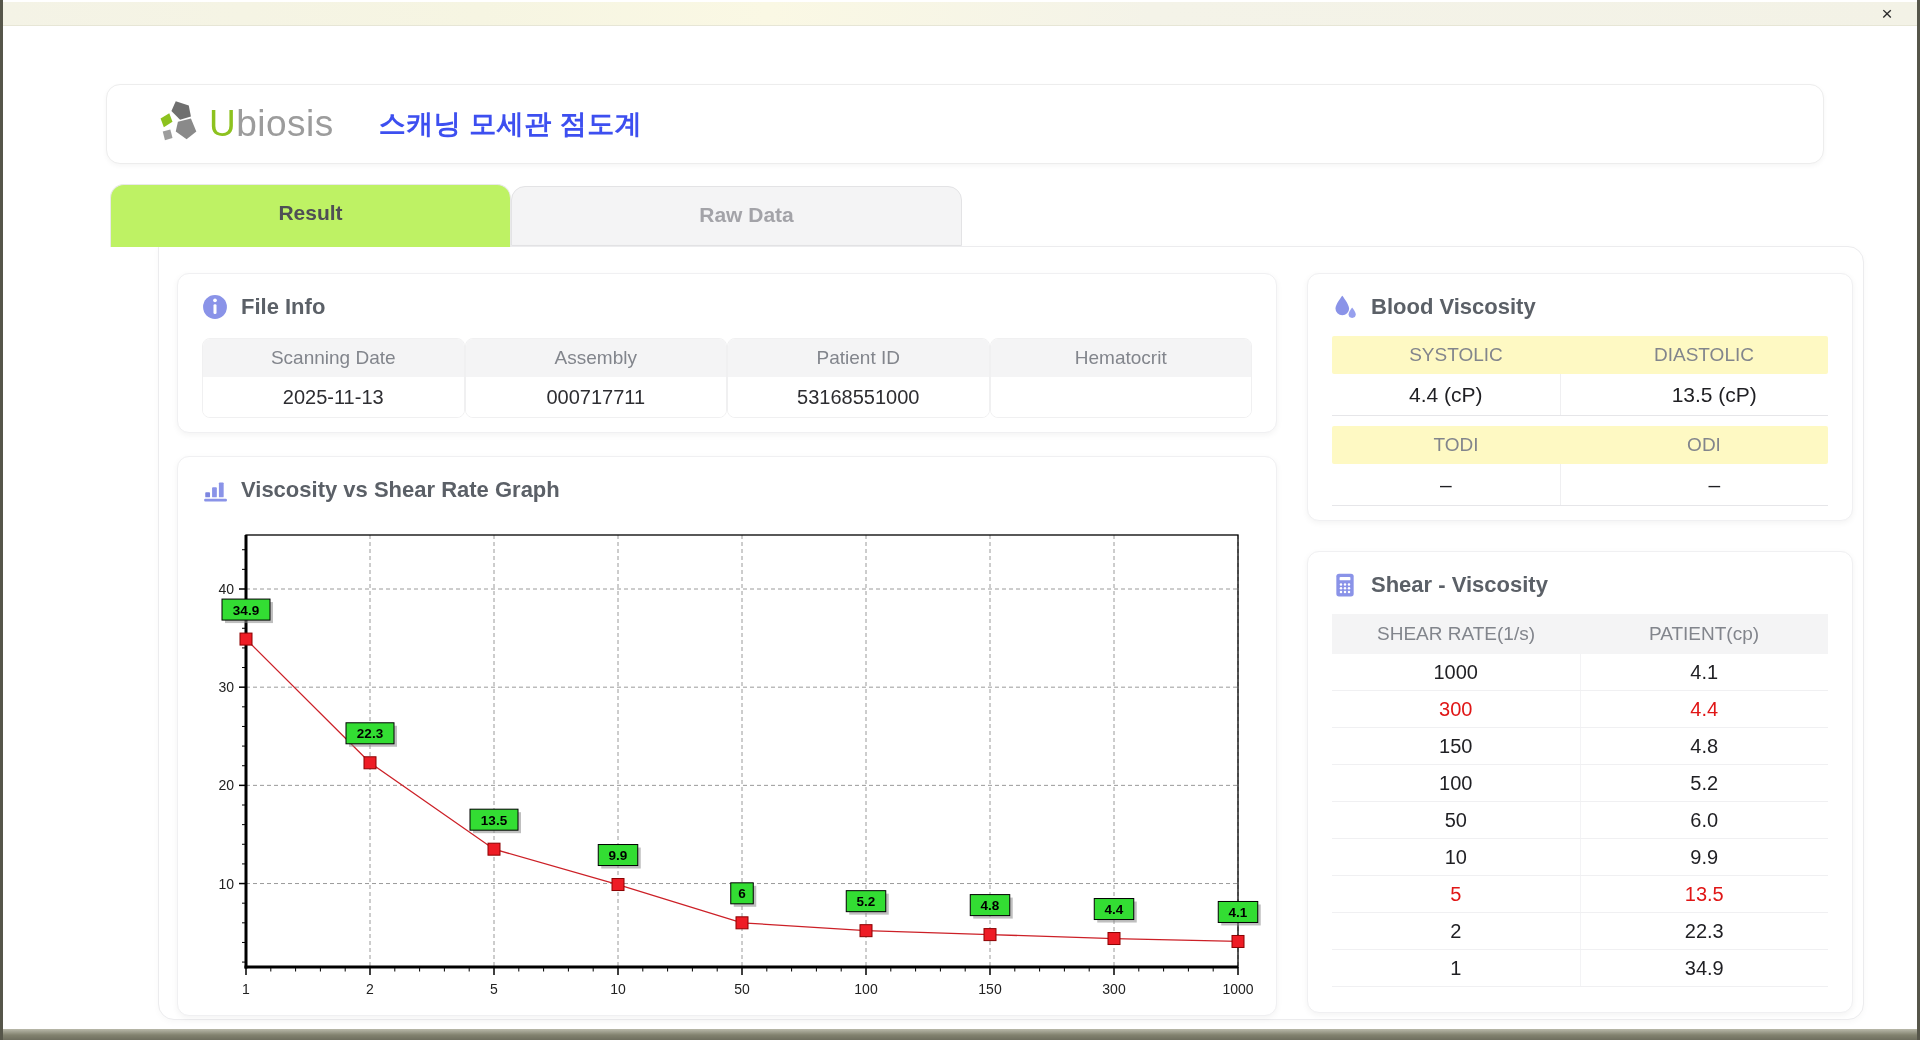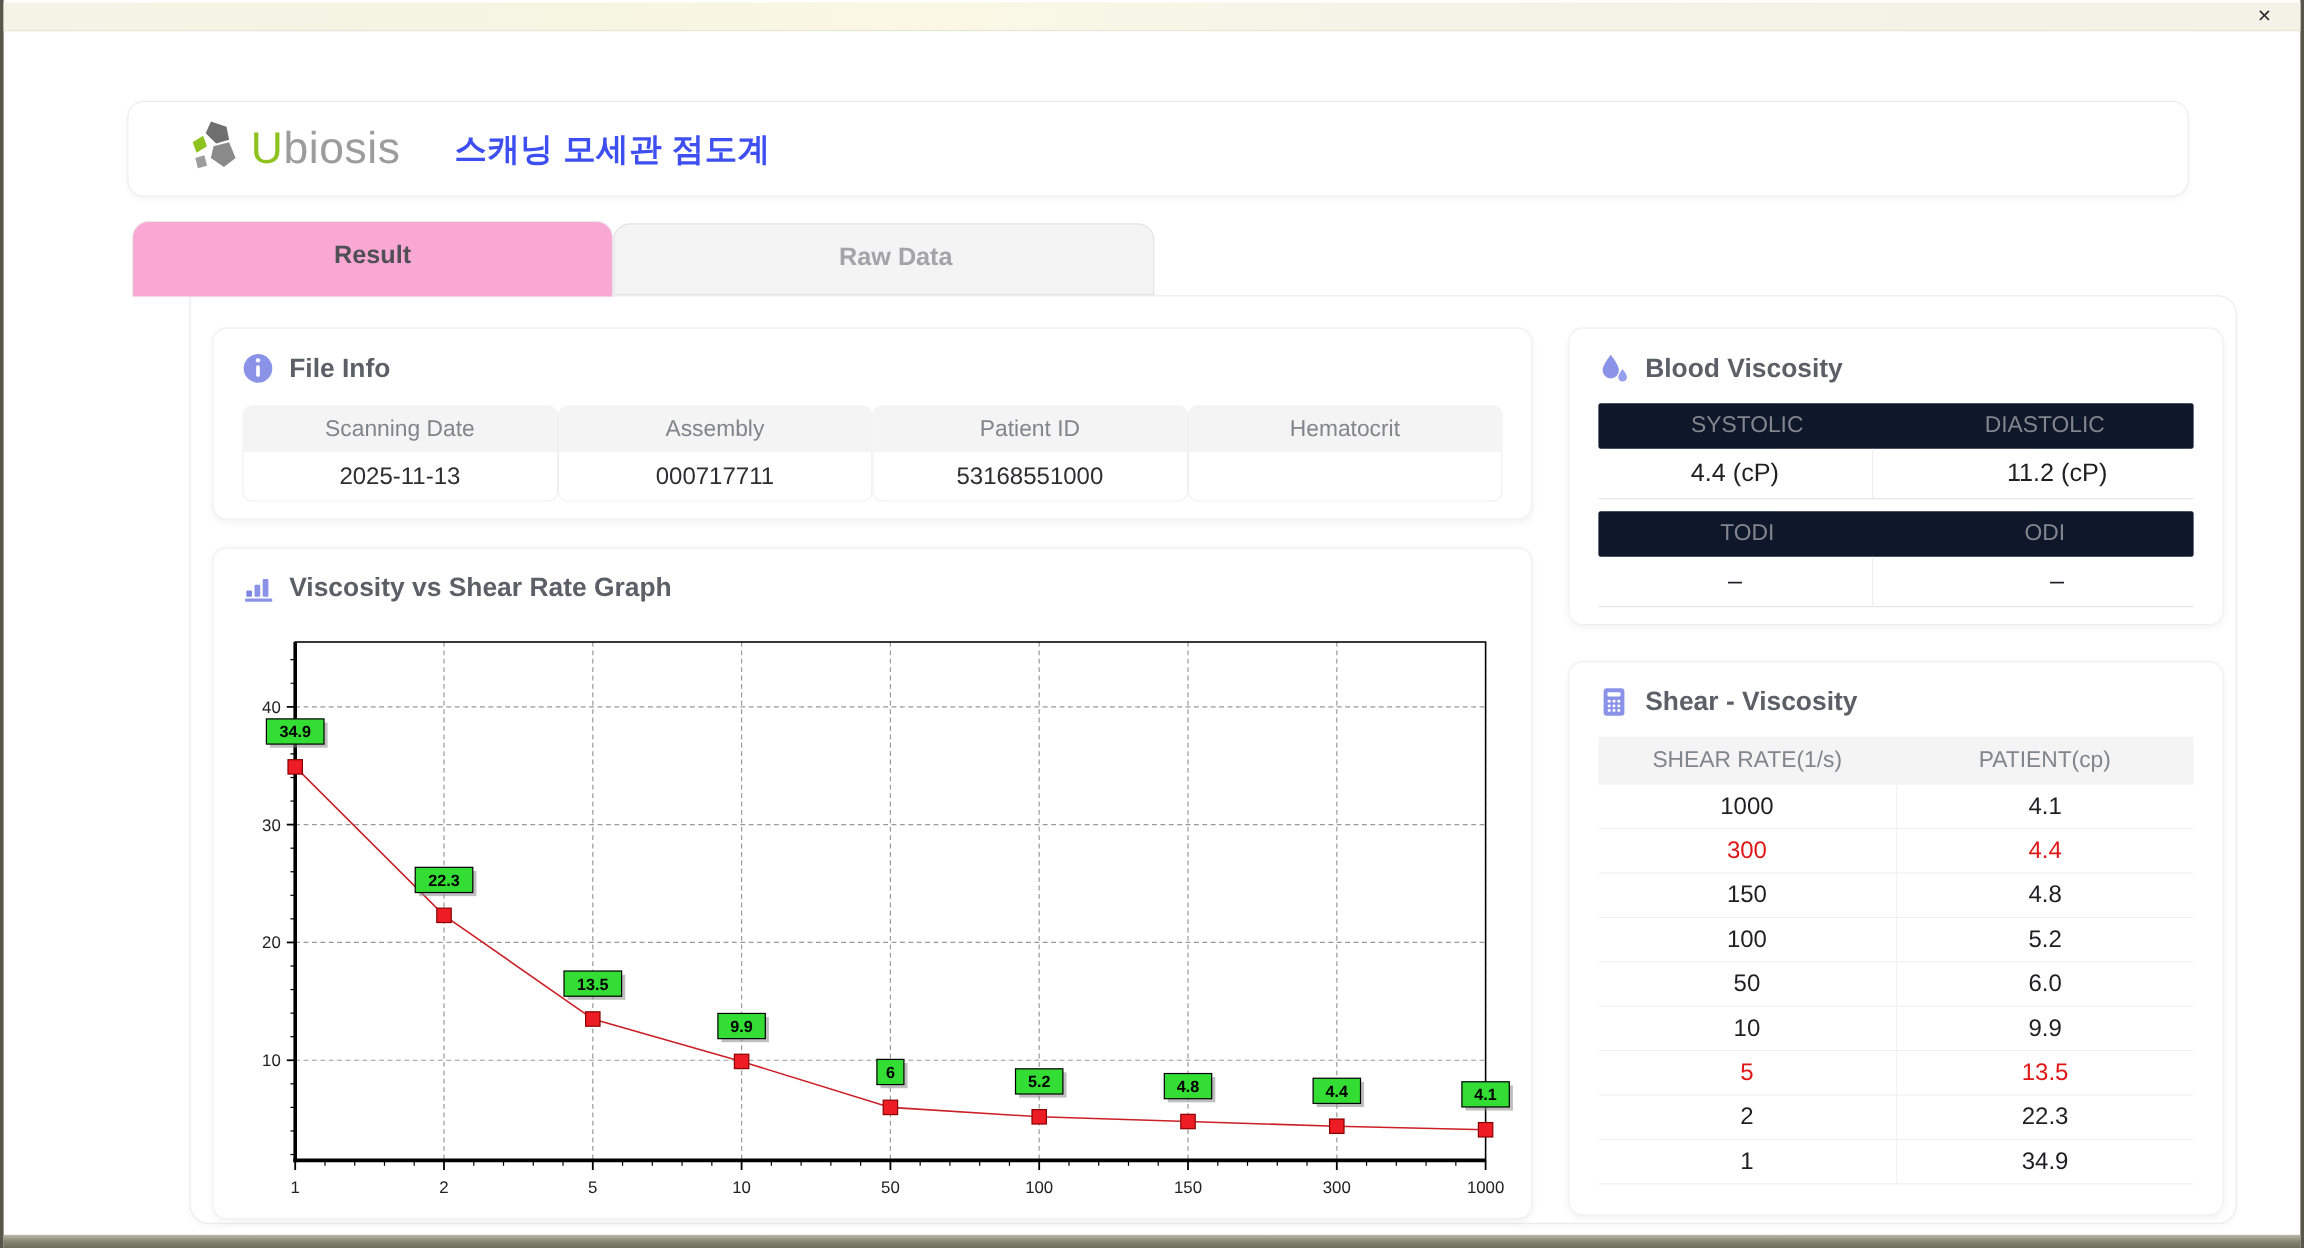--- a/index.html
+++ b/index.html
@@ -22,21 +22,21 @@
                  box-shadow:0 2px 5px rgba(0,0,0,.04); display:flex; align-items:center; }
   .logo { display:flex; align-items:center; margin-left:46px; }
   .logo-text { font-size:37px; font-weight:500; letter-spacing:.5px; margin-left:4px; }
   .logo-text .u { color:#8dc21f; }
   .logo-text .rest { color:#9c9c9c; }
   .app-title { margin-left:45px; font-size:27px; font-weight:700; color:#3d4ff0; letter-spacing:.5px; }
 
   
   .tab { position:absolute; text-align:center; font-weight:700; font-size:21px; cursor:pointer; }
   .tab-result { left:107px; top:184px; width:401px; height:63px; line-height:56px;
-                background:#f9a8d4; color:#4f4f55; border:1px solid #e9e9e9; border-bottom:none;
+                background:#bef264; color:#4f4f55; border:1px solid #e9e9e9; border-bottom:none;
                 border-radius:14px 14px 0 0; z-index:3; }
   .tab-raw { left:508px; top:186px; width:451px; height:60px; line-height:56px;
              background:#f4f4f5; color:#a3a3a8; border:1px solid #e3e3e5;
              border-radius:14px 14px 0 0; z-index:1;padding-left:20px; }
 
   
   .panel { position:absolute; left:107px; top:246px; width:1706px; height:774px;
            background:#fff; border:1px solid #ececee; border-radius:0 16px 16px 16px;
            box-shadow:0 2px 6px rgba(0,0,0,.03); z-index:2;margin-left:48px; }
 
@@ -55,21 +55,21 @@
   .fi-value { background:#fff; height:40px; line-height:40px; text-align:center;
               color:#2d2d31; font-size:20px; }
 
   
   .graph-card { left:18px; top:209px; width:1100px; height:560px; }
   .chart-wrap { position:absolute; left:25px; top:68px; width:1060px; height:480px; }
 
   
   .bv-card { left:1148px; top:26px; width:546px; height:248px; }
   .bv-table { margin:4px 24px 0 24px; }
-  .bv-head { display:flex; background:#0f172a; border-radius:2px; height:38px; }
+  .bv-head { display:flex; background:#fef9c3; border-radius:2px; height:38px; }
   .bv-hcell { flex:1; text-align:center; line-height:38px; color:#82858c; font-size:19px; }
   .bv-vals { display:flex; border-bottom:1px solid #e6e6e9; height:42px; margin-bottom:10px;gap:40px; }
   .bv-vcell { flex:1; text-align:center; line-height:42px; color:#1f1f23; font-size:21px;
               border-right:1px solid #efeff1; }
   .bv-vcell:last-child { border-right:none; }
 
   .sv-card { left:1148px; top:304px; width:546px; height:462px; }
   .sv-table { margin:4px 24px 0 24px; }
   .sv-head { display:flex; background:#f4f4f5; height:40px; }
   .sv-hcell { flex:1; text-align:center; line-height:40px; color:#82858c; font-size:19px; }
@@ -289,21 +289,21 @@
         </svg>
         <div class="card-title">Blood Viscosity</div>
       </div>
       <div class="bv-table" id="bv-table">
           <div class="bv-head">
             <div class="bv-hcell">SYSTOLIC</div>
             <div class="bv-hcell">DIASTOLIC</div>
           </div>
           <div class="bv-vals">
             <div class="bv-vcell">4.4 (cP)</div>
-            <div class="bv-vcell">11.2 (cP)</div>
+            <div class="bv-vcell">13.5 (cP)</div>
           </div>
           <div class="bv-head">
             <div class="bv-hcell">TODI</div>
             <div class="bv-hcell">ODI</div>
           </div>
           <div class="bv-vals">
             <div class="bv-vcell">–</div>
             <div class="bv-vcell">–</div>
           </div>
         </div>

